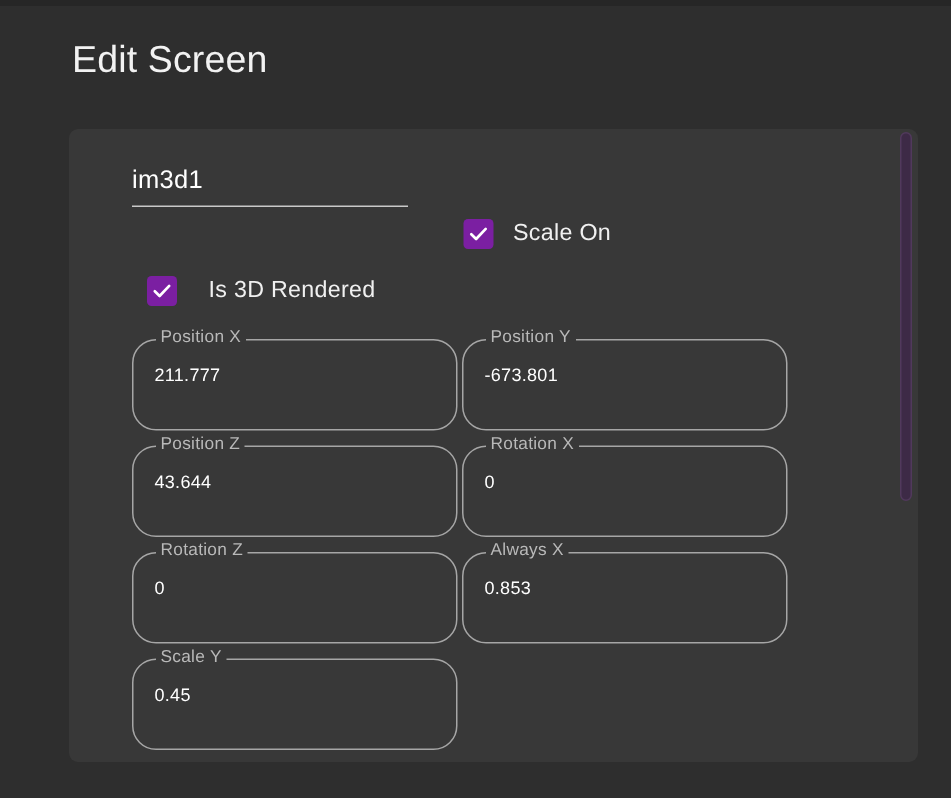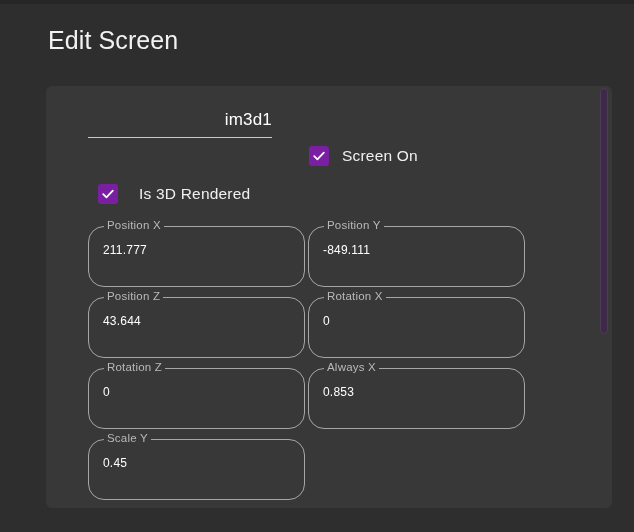--- a/index.html
+++ b/index.html
@@ -75,21 +75,20 @@
   }
 
   .underline-value {
     display: block;
     font-size: 17px;
     color: #ffffff;
     padding-bottom: 7px;
     border-bottom: 1px solid #c9c9c9;
     letter-spacing: 0.2px;
     min-height: 25px;
-    text-align: right;
   }
 
   
   .checkbox-row {
     display: flex;
     align-items: center;
     gap: 13px;
   }
 
   .checkbox-row.always-on {
@@ -201,21 +200,21 @@
       <div class="field-underline">
         <span class="underline-value" placeholder="Name">im3d1</span>
       </div>
 
       <div class="checkbox-row always-on">
         <span class="cbox">
           <svg width="14" height="14" viewBox="0 0 14 14" aria-hidden="true">
             <path d="M2.2 7.2 L5.4 10.3 L11.8 3.6" fill="none" stroke="#ffffff" stroke-width="1.8" stroke-linecap="round" stroke-linejoin="round"></path>
           </svg>
         </span>
-        <span class="cbox-label">Screen On</span>
+        <span class="cbox-label">Scale On</span>
       </div>
     </div>
 
     <div class="checkbox-row is3d">
       <span class="cbox">
         <svg width="14" height="14" viewBox="0 0 14 14" aria-hidden="true">
           <path d="M2.2 7.2 L5.4 10.3 L11.8 3.6" fill="none" stroke="#ffffff" stroke-width="1.8" stroke-linecap="round" stroke-linejoin="round"></path>
         </svg>
       </span>
       <span class="cbox-label strong">Is 3D Rendered</span>
@@ -223,21 +222,21 @@
 
     <div class="grid">
 
       <div class="outfield">
         <span class="flabel">Position X</span>
         <span class="fvalue">211.777</span>
       </div>
 
       <div class="outfield">
         <span class="flabel">Position Y</span>
-        <span class="fvalue">-849.111</span>
+        <span class="fvalue">-673.801</span>
       </div>
 
       <div class="outfield">
         <span class="flabel">Position Z</span>
         <span class="fvalue">43.644</span>
       </div>
 
       <div class="outfield">
         <span class="flabel">Rotation X</span>
         <span class="fvalue">0</span>

